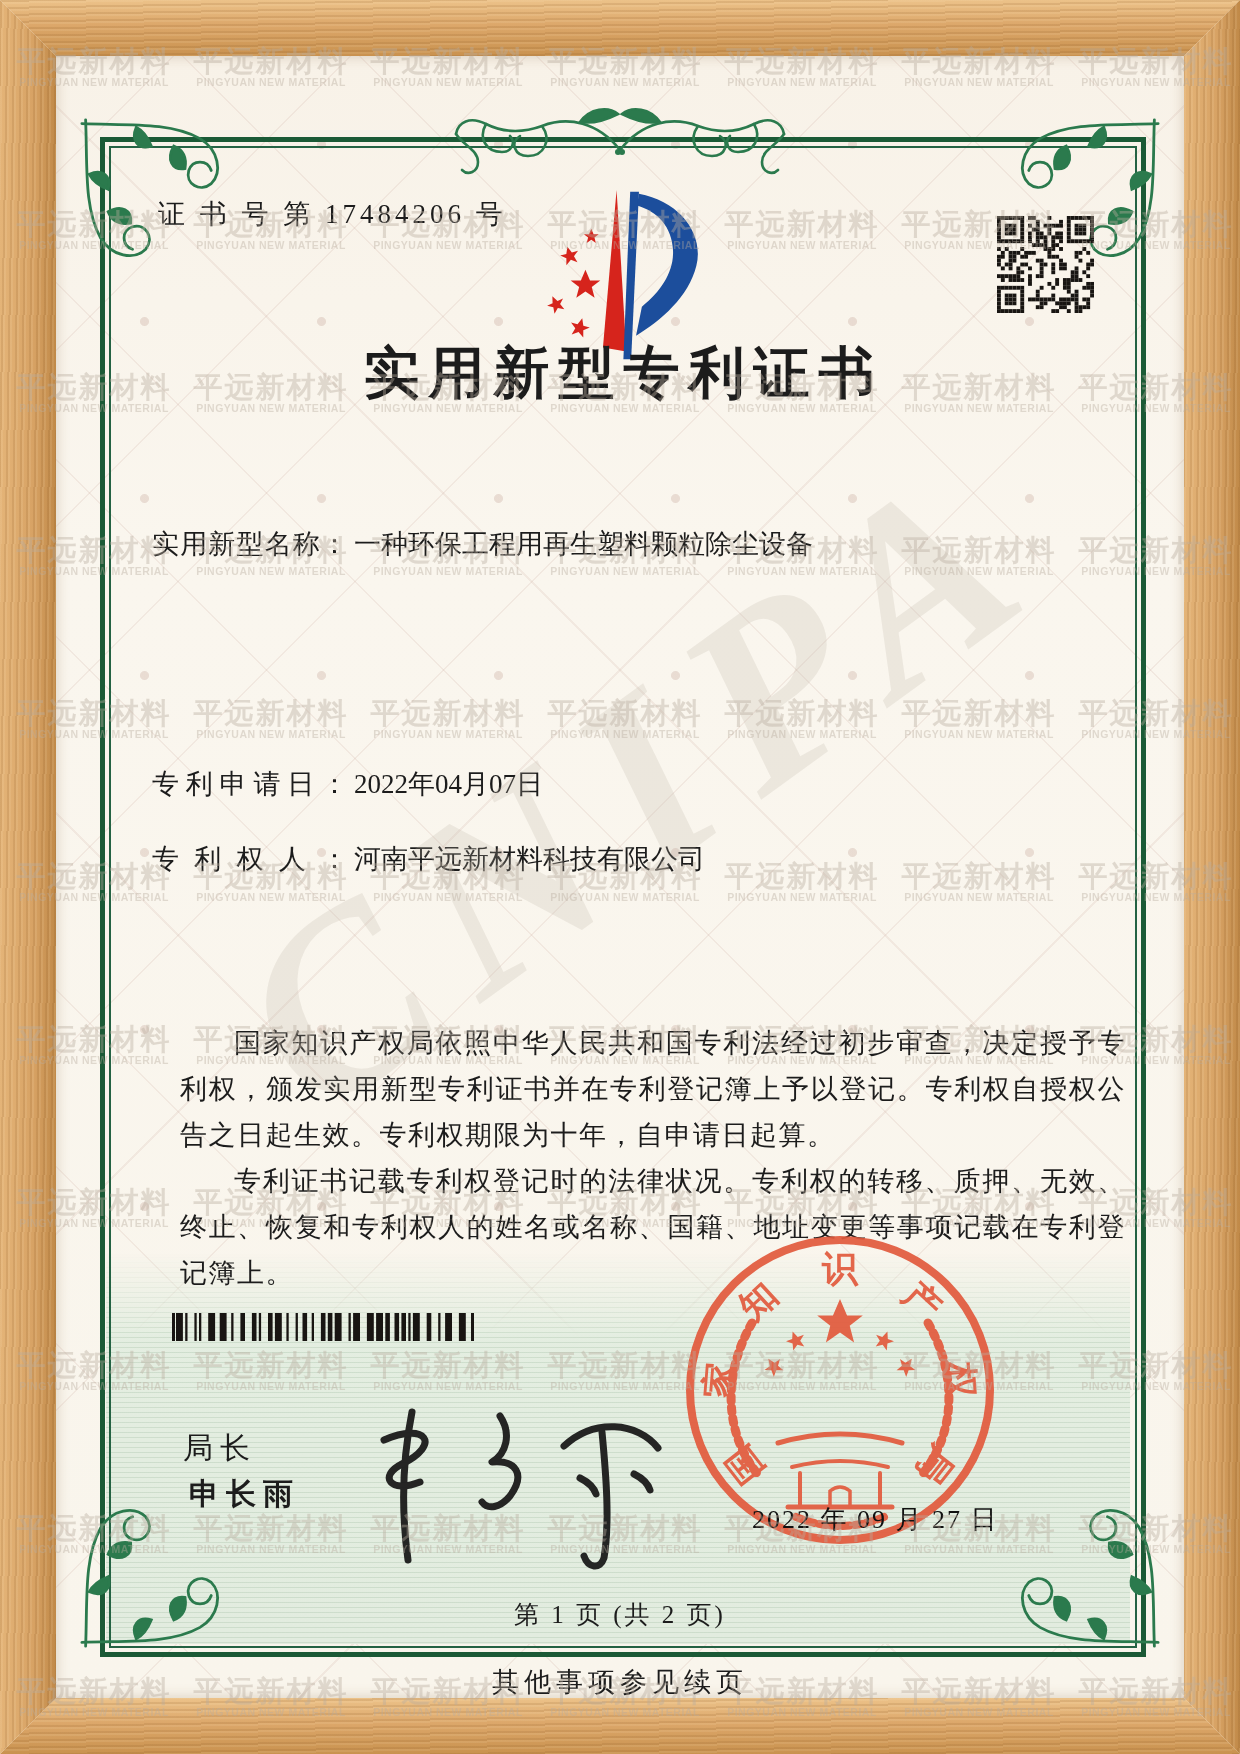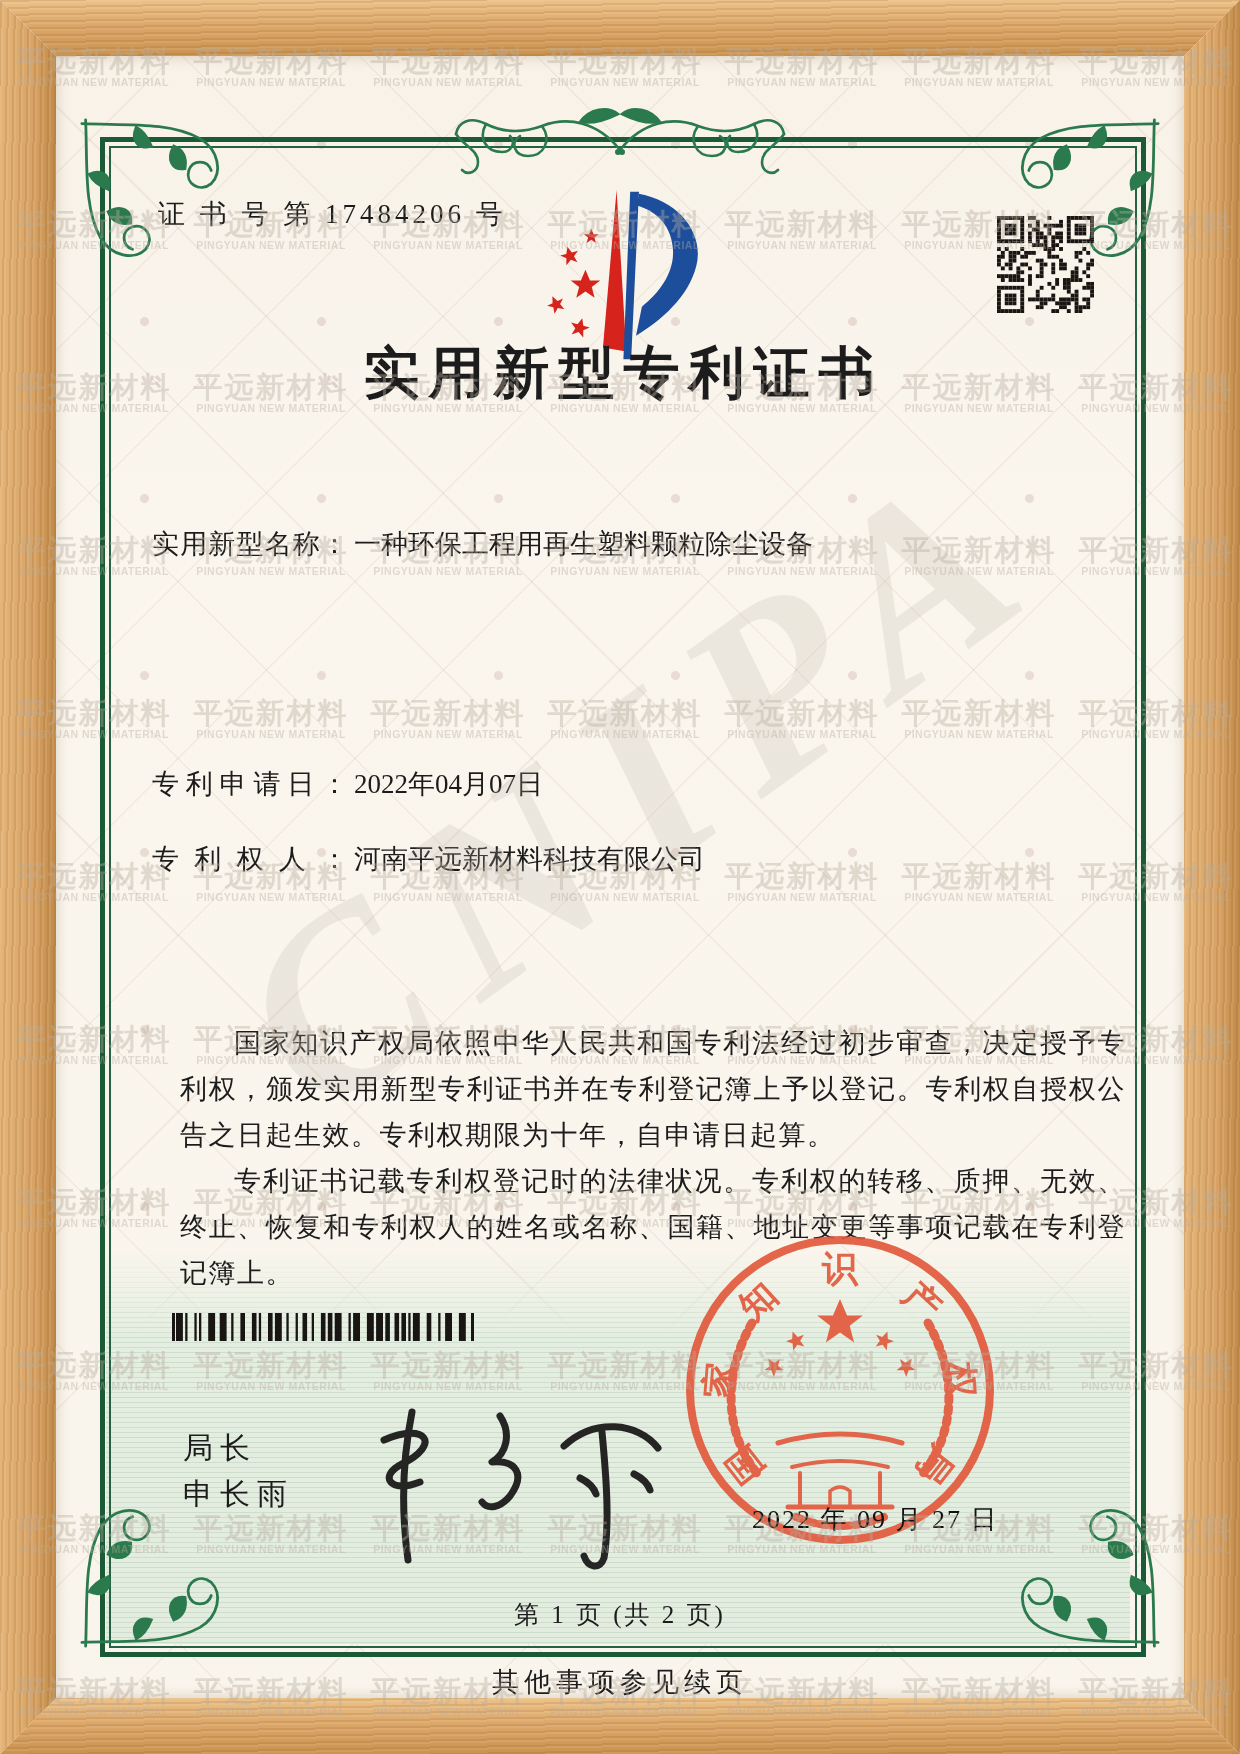--- a/index.html
+++ b/index.html
@@ -61,22 +61,22 @@
   .fvalue{display:inline-block;margin-left:6px;vertical-align:top;}
   .frow.addr{white-space:normal;}
   .frow.addr .fvalue{width:668px;line-height:38px;}
   .grant{left:152px;top:959px;font-size:27px;white-space:nowrap;}
   .grant .g2{position:absolute;left:482px;top:0;white-space:nowrap;}
   .paras{left:142px;top:1020px;width:946px;font-size:27px;line-height:46px;letter-spacing:1.5px;text-align:justify;margin-left:38px;}
   .paras p{margin:0;text-indent:2em;}
   .barcode{left:172px;top:1313px;width:302px;height:28px;}
   .officer-title{left:183px;top:1428px;font-size:30px;letter-spacing:7px;
      font-family:"Liberation Sans","DejaVu Sans",sans-serif;font-weight:500;}
-  .officer-name{left:183px;top:1474px;font-size:30px;letter-spacing:7px;
-     font-family:"Liberation Sans","DejaVu Sans",sans-serif;font-weight:400;}
+  .officer-name{left:189px;top:1474px;font-size:30px;letter-spacing:7px;
+     font-family:"Liberation Sans","DejaVu Sans",sans-serif;font-weight:700;}
   .signature{left:350px;top:1382px;width:330px;height:200px;}
   .seal{left:660px;top:1205px;width:360px;height:390px;opacity:.92;}
   .seal-date{left:752px;top:1502px;font-size:26px;letter-spacing:2px;color:#101010;}
   .page-no{left:0;right:0;top:1598px;text-align:center;font-size:25px;letter-spacing:3px;font-family:Liberation Serif, serif;}
   .cont-note{left:0;right:0;top:1664px;text-align:center;font-size:27px;letter-spacing:5px;}
   
   .wm-layer{position:absolute;inset:0;pointer-events:none;z-index:60;}
   .wm{position:absolute;width:172px;text-align:center;color:#b9ad9f;opacity:.40;}
   .wm-cn{font-size:29px;font-weight:bold;letter-spacing:2px;line-height:30px;
      font-family:"Liberation Sans","DejaVu Sans",sans-serif;}

